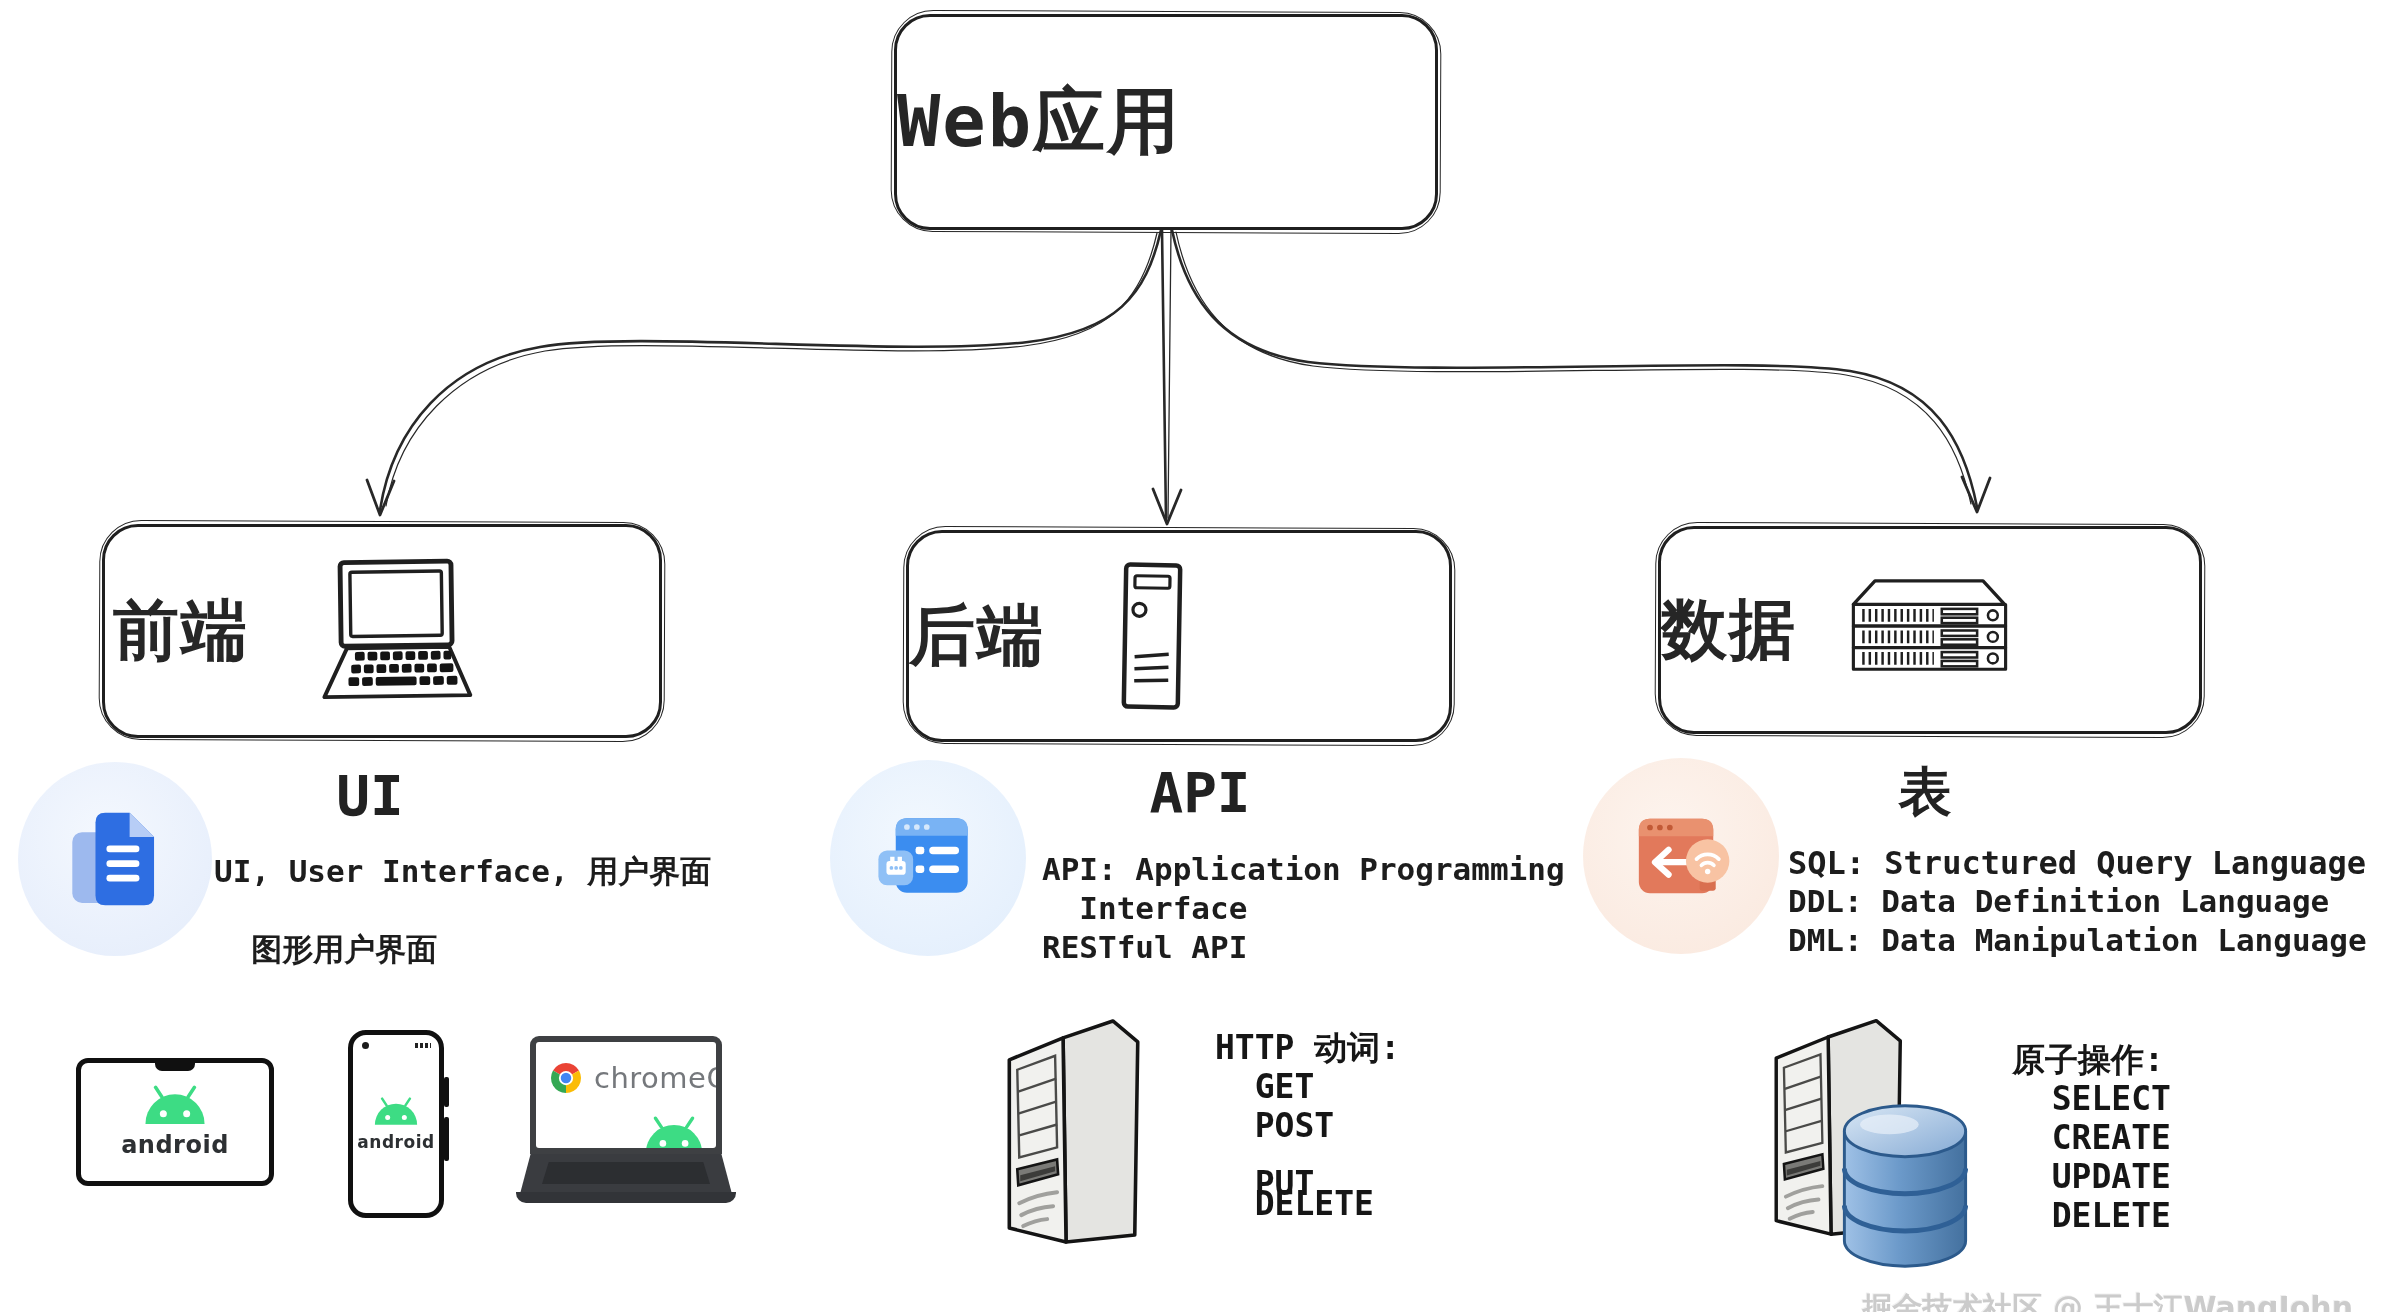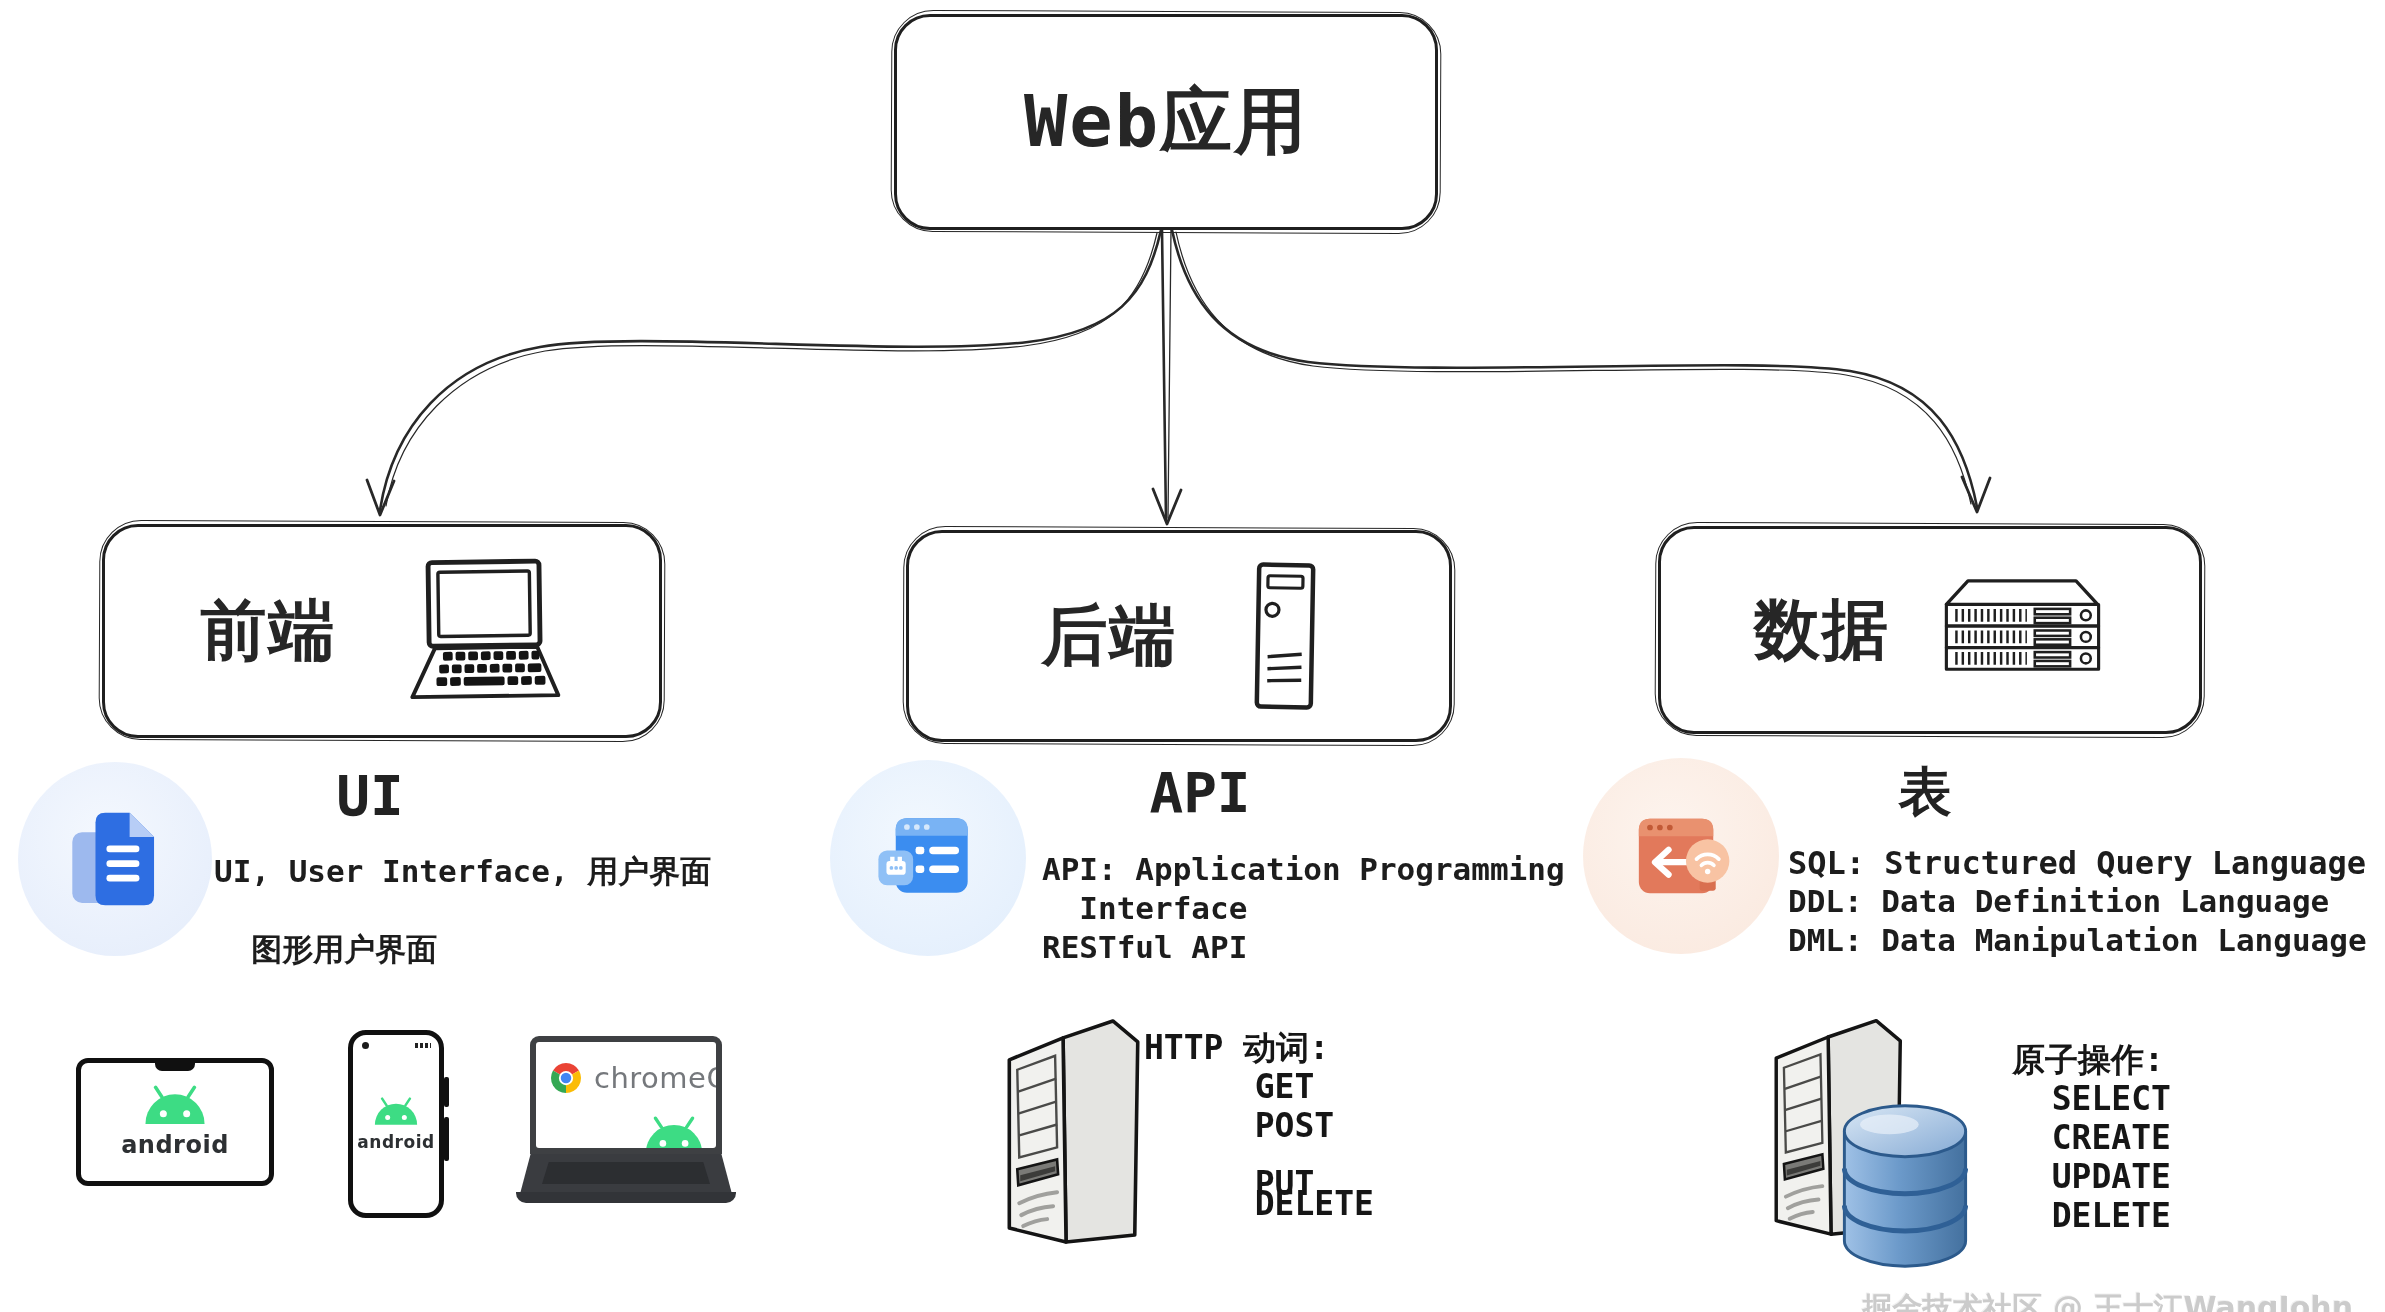--- a/index.html
+++ b/index.html
@@ -4,21 +4,21 @@
 <style>
   html,body{margin:0;padding:0;background:#fff;}
   #stage{position:relative;width:2385px;height:1312px;background:#ffffff;overflow:hidden;
          font-family:"DejaVu Sans","Liberation Sans",sans-serif;color:#1b1b1b;}
   .mono{font-family:"DejaVu Sans Mono","Liberation Mono",monospace;}
   .abs{position:absolute;}
   svg{display:block;}
 
   
   .node{position:absolute;background:#fff;border:3.5px solid #1f1f1f;border-radius:36px;
-        display:flex;align-items:center;justify-content:center;gap:55px;z-index:3;}
+        display:flex;align-items:center;gap:55px;z-index:3;}
   .node::after{content:"";position:absolute;inset:-6px;border:1.6px solid #262626;
         border-radius:42px;transform:rotate(.25deg);pointer-events:none;}
   .node-label{font-family:"DejaVu Sans Mono","Liberation Mono",monospace;
         font-weight:700;color:#262626;letter-spacing:2px;white-space:nowrap;}
 
   
   .bubble{position:absolute;border-radius:50%;display:flex;align-items:center;justify-content:center;z-index:1;}
   .bubble.blue{background:radial-gradient(circle at 45% 38%,#f4f8fe 0%,#e9f0fc 65%,#e4ecfa 100%);}
   .bubble.blue2{background:radial-gradient(circle at 45% 38%,#f2f8fe 0%,#e7f1fd 65%,#e1edfb 100%);}
   .bubble.peach{background:radial-gradient(circle at 45% 38%,#fdf4ee 0%,#fbecE3 65%,#fae8dd 100%);}
@@ -291,21 +291,21 @@
         <line x1="14" y1="124" x2="52" y2="113"></line>
     </g>
     <polygon points="12,158 52,148 53,163 13,174" fill="#7a7a77" stroke="#141414" stroke-width="2.6"></polygon>
     <polygon points="15,164 50,155 50,160 15,170" fill="#3c3c3a"></polygon>
     <g fill="none" stroke="#a0a09d" stroke-width="4" stroke-linecap="round">
       <path d="M14 192 q18 -9 38 -11"></path>
       <path d="M16 204 q15 -8 32 -9"></path>
       <path d="M18 215 q12 -6 24 -7"></path>
     </g>
   </svg>
-  <div class="detail-text mono" style="left:1144px;top:1028px;text-align:center;">HTTP 动词:</div>
+  <div class="detail-text mono" style="left:1215px;top:1028px;text-align:center;">HTTP 动词:</div>
   <div class="detail-text mono" style="left:1215px;top:1067px;">  GET</div>
   <div class="detail-text mono" style="left:1215px;top:1106px;">  POST</div>
   <div class="detail-text mono" style="left:1215px;top:1145px;margin-top:19px;">  PUT</div>
   <div class="detail-text mono" style="left:1215px;top:1184px;">  DELETE</div>
 
   <svg class="abs" style="left:1772px;top:1012px;z-index:2" width="145" height="226" viewBox="0 0 150 235">
     <g stroke="#141414" stroke-width="3.6" stroke-linejoin="round">
       <path d="M58 26 L108 9 L133 30 L130 224 L61 231 Z" fill="#e4e4e1"></path>
       <path d="M4 48 L58 26 L61 231 L4 217 Z" fill="#f1f1ee"></path>
     </g>

